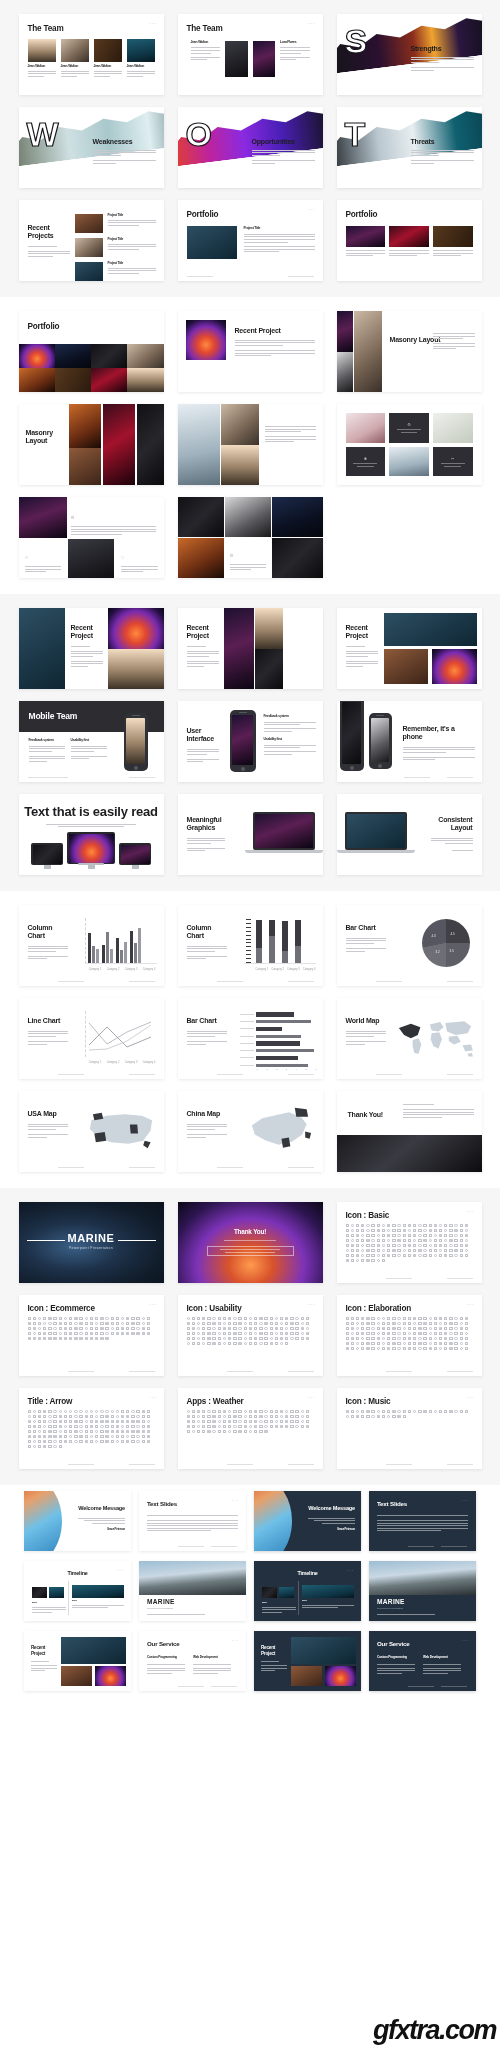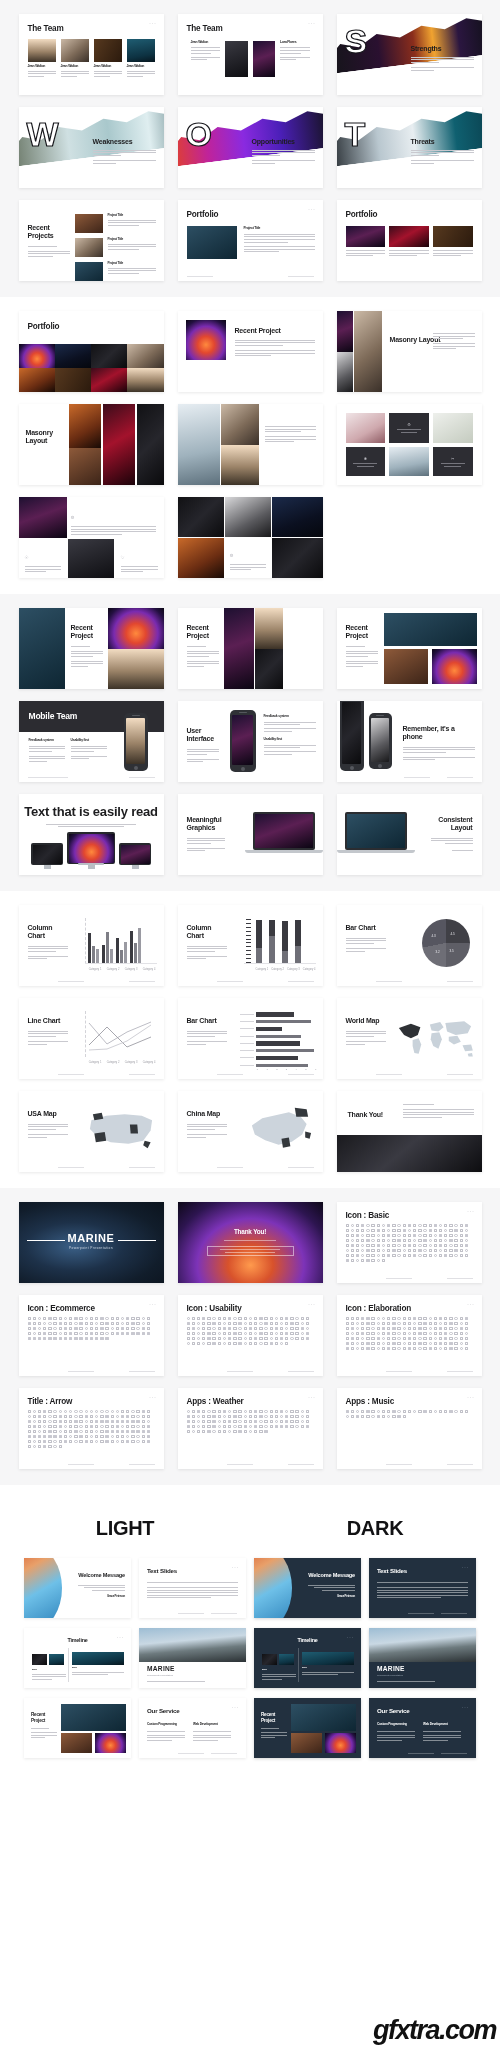--- a/index.html
+++ b/index.html
@@ -2189,21 +2189,21 @@
       </div>
       <div class="foot">
           <i style="margin-left:40px"></i>
           <i></i>
         </div>
     </div>
 
     <div class="slide">
       <div class="dot-menu">···</div>
       <div style="position:absolute;left:9px;top:9px;">
-        <div class="ttl t8">Apps : Music</div>
+        <div class="ttl t8">Icon : Music</div>
       </div>
       <div class="icongrid">
         <b class="f"></b>
           <b></b>
           <b class="r"></b>
           <b></b>
           <b class="f"></b>
           <b></b>
           <b class="r"></b>
           <b></b>
@@ -2240,24 +2240,20 @@
           <i style="margin-left:40px"></i>
           <i></i>
         </div>
     </div>
 
   </div>
 </div>
 
 <div class="band white" style="padding-top:6px;padding-bottom:26px;">
 
-  <div class="lightdark-head">
-    <div class="sectionlabel" style="width:230px">LIGHT</div>
-    <div class="sectionlabel" style="width:230px">DARK</div>
-  </div>
 
   <div class="grid2x">
 
     <div class="slide-sm">
       <div class="ph p-globe" style="position:absolute;left:-14px;top:-10px;width:52px;height:80px;border-radius:50%;"></div>
       <div style="position:absolute;left:46px;top:14px;right:6px;text-align:right;">
         <div class="ttl" style="font-size:5.6px;line-height:1.2">Welcome Message</div>
         <div class="lines" style="margin-top:6px;align-items:flex-end">
             <i class="ln" style="width:85%"></i>
             <i class="ln" style="width:75%"></i>

